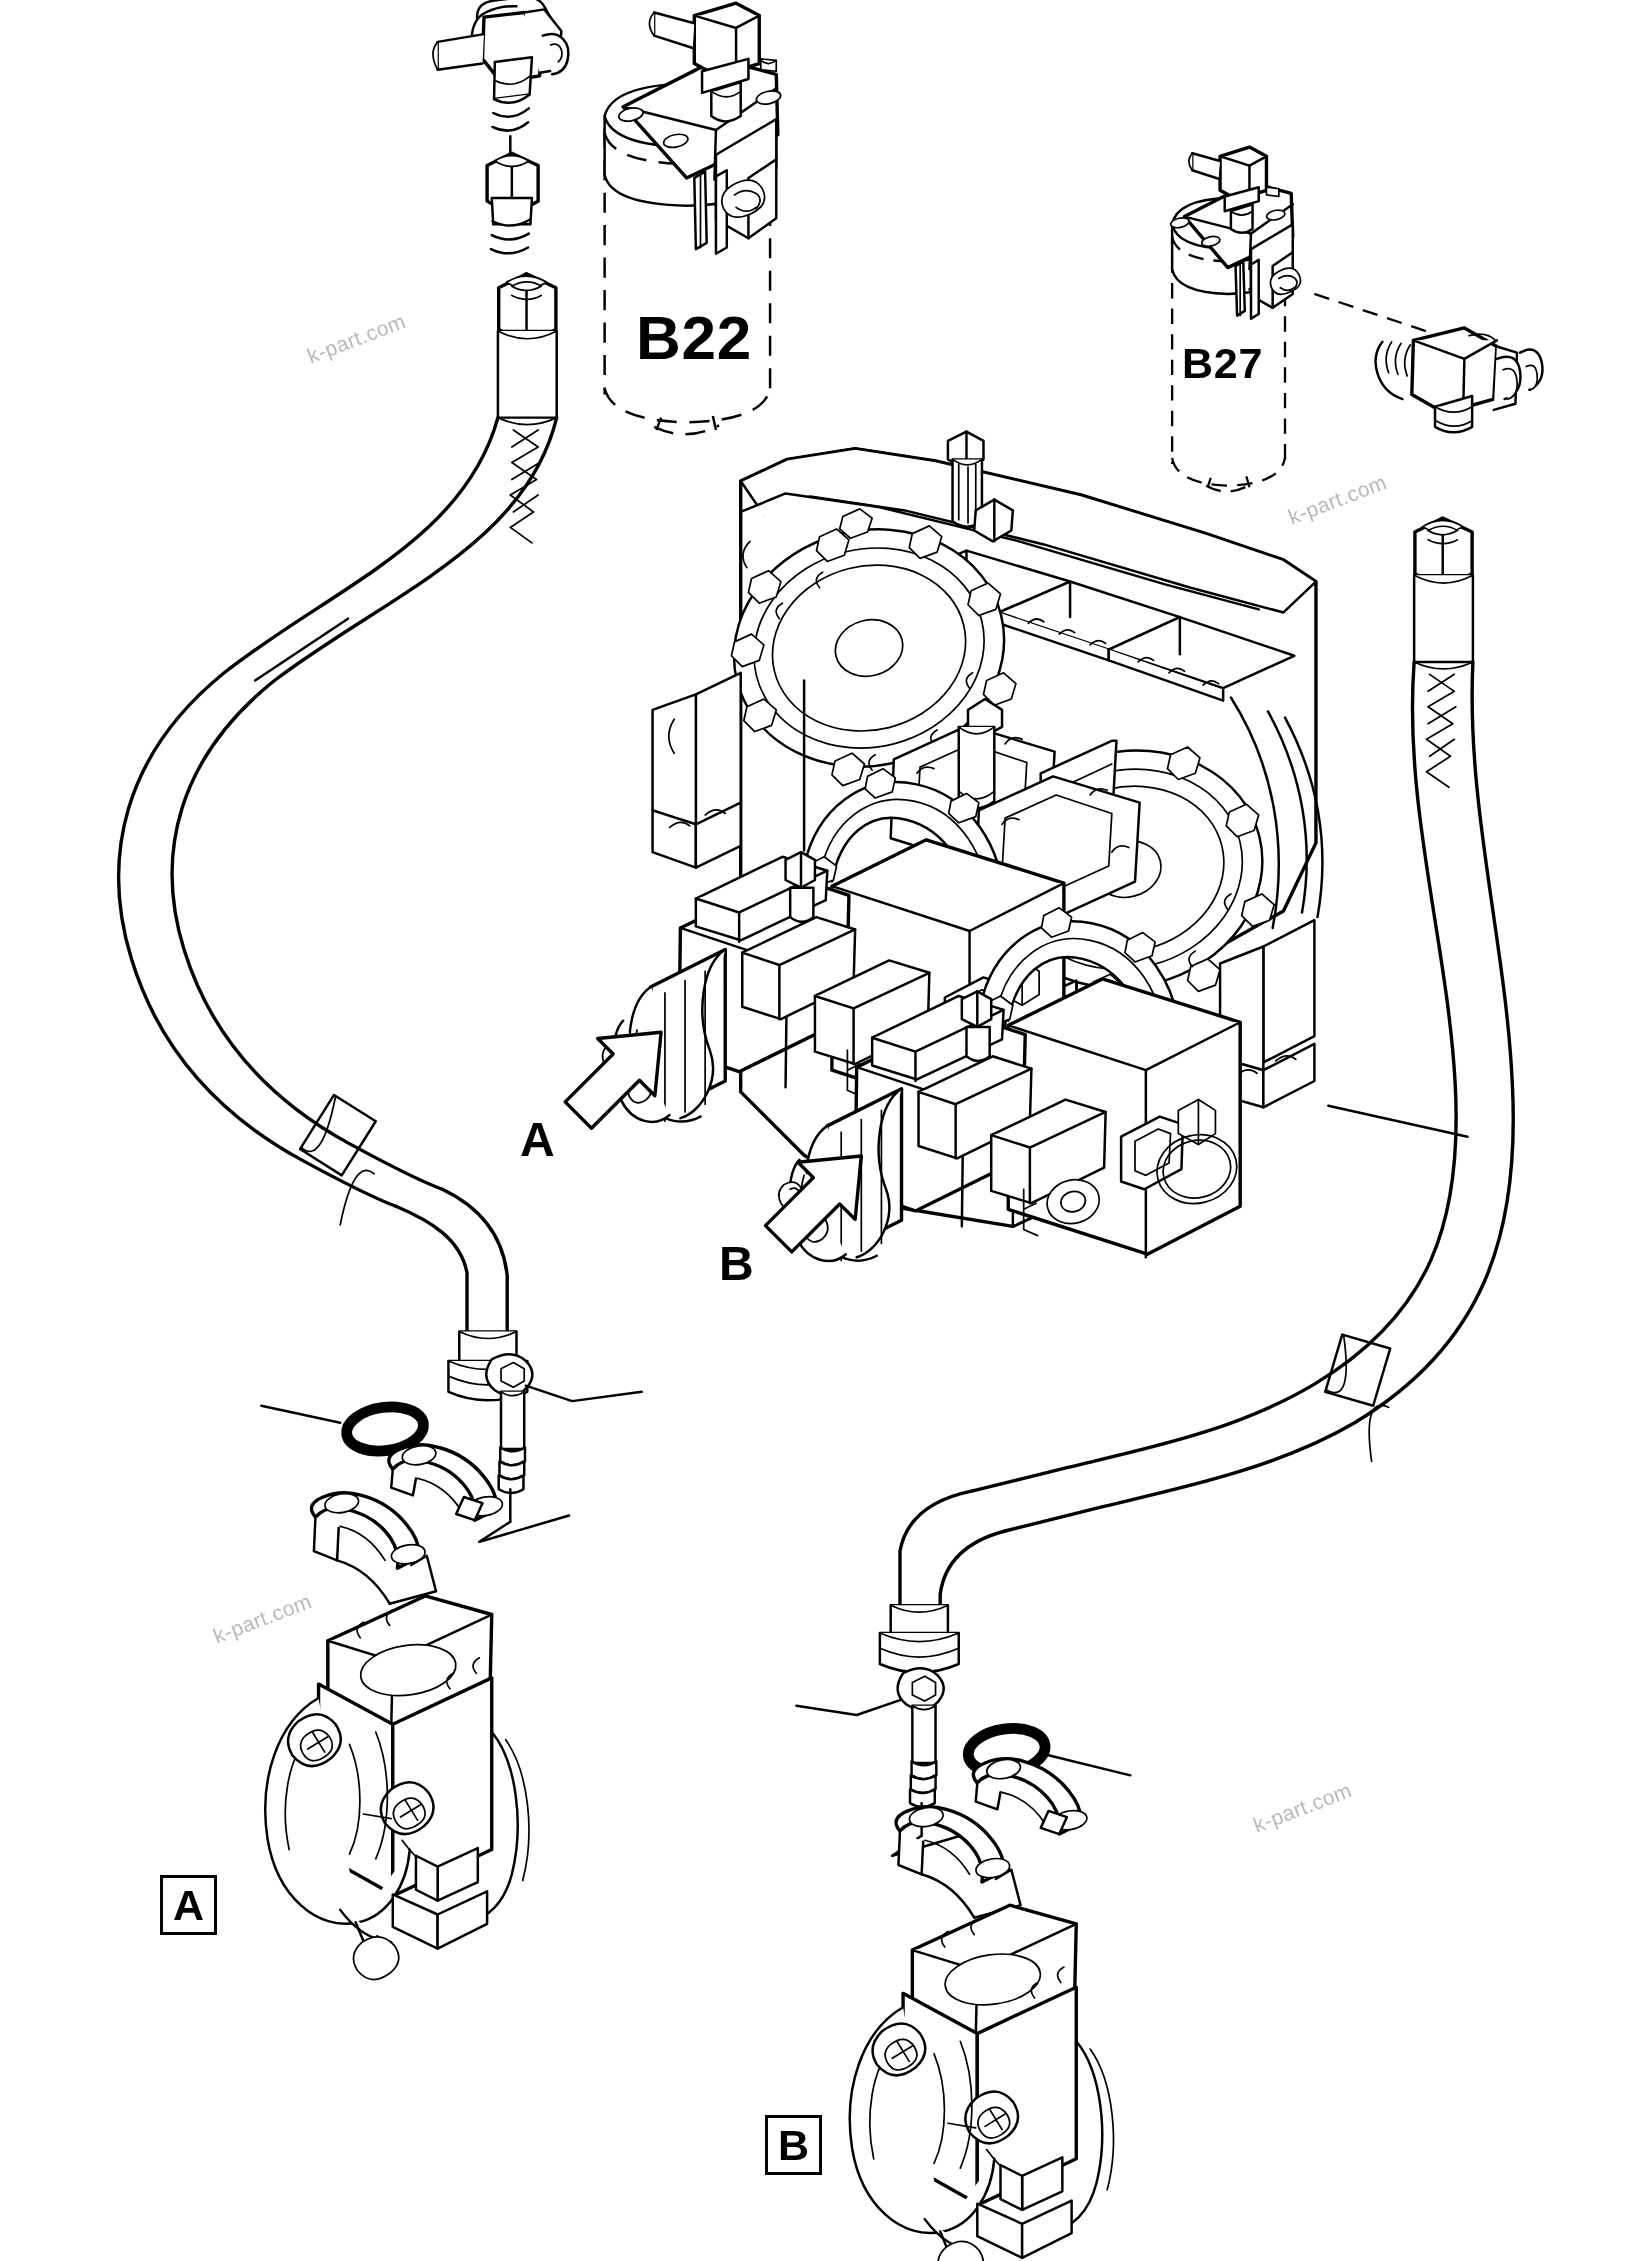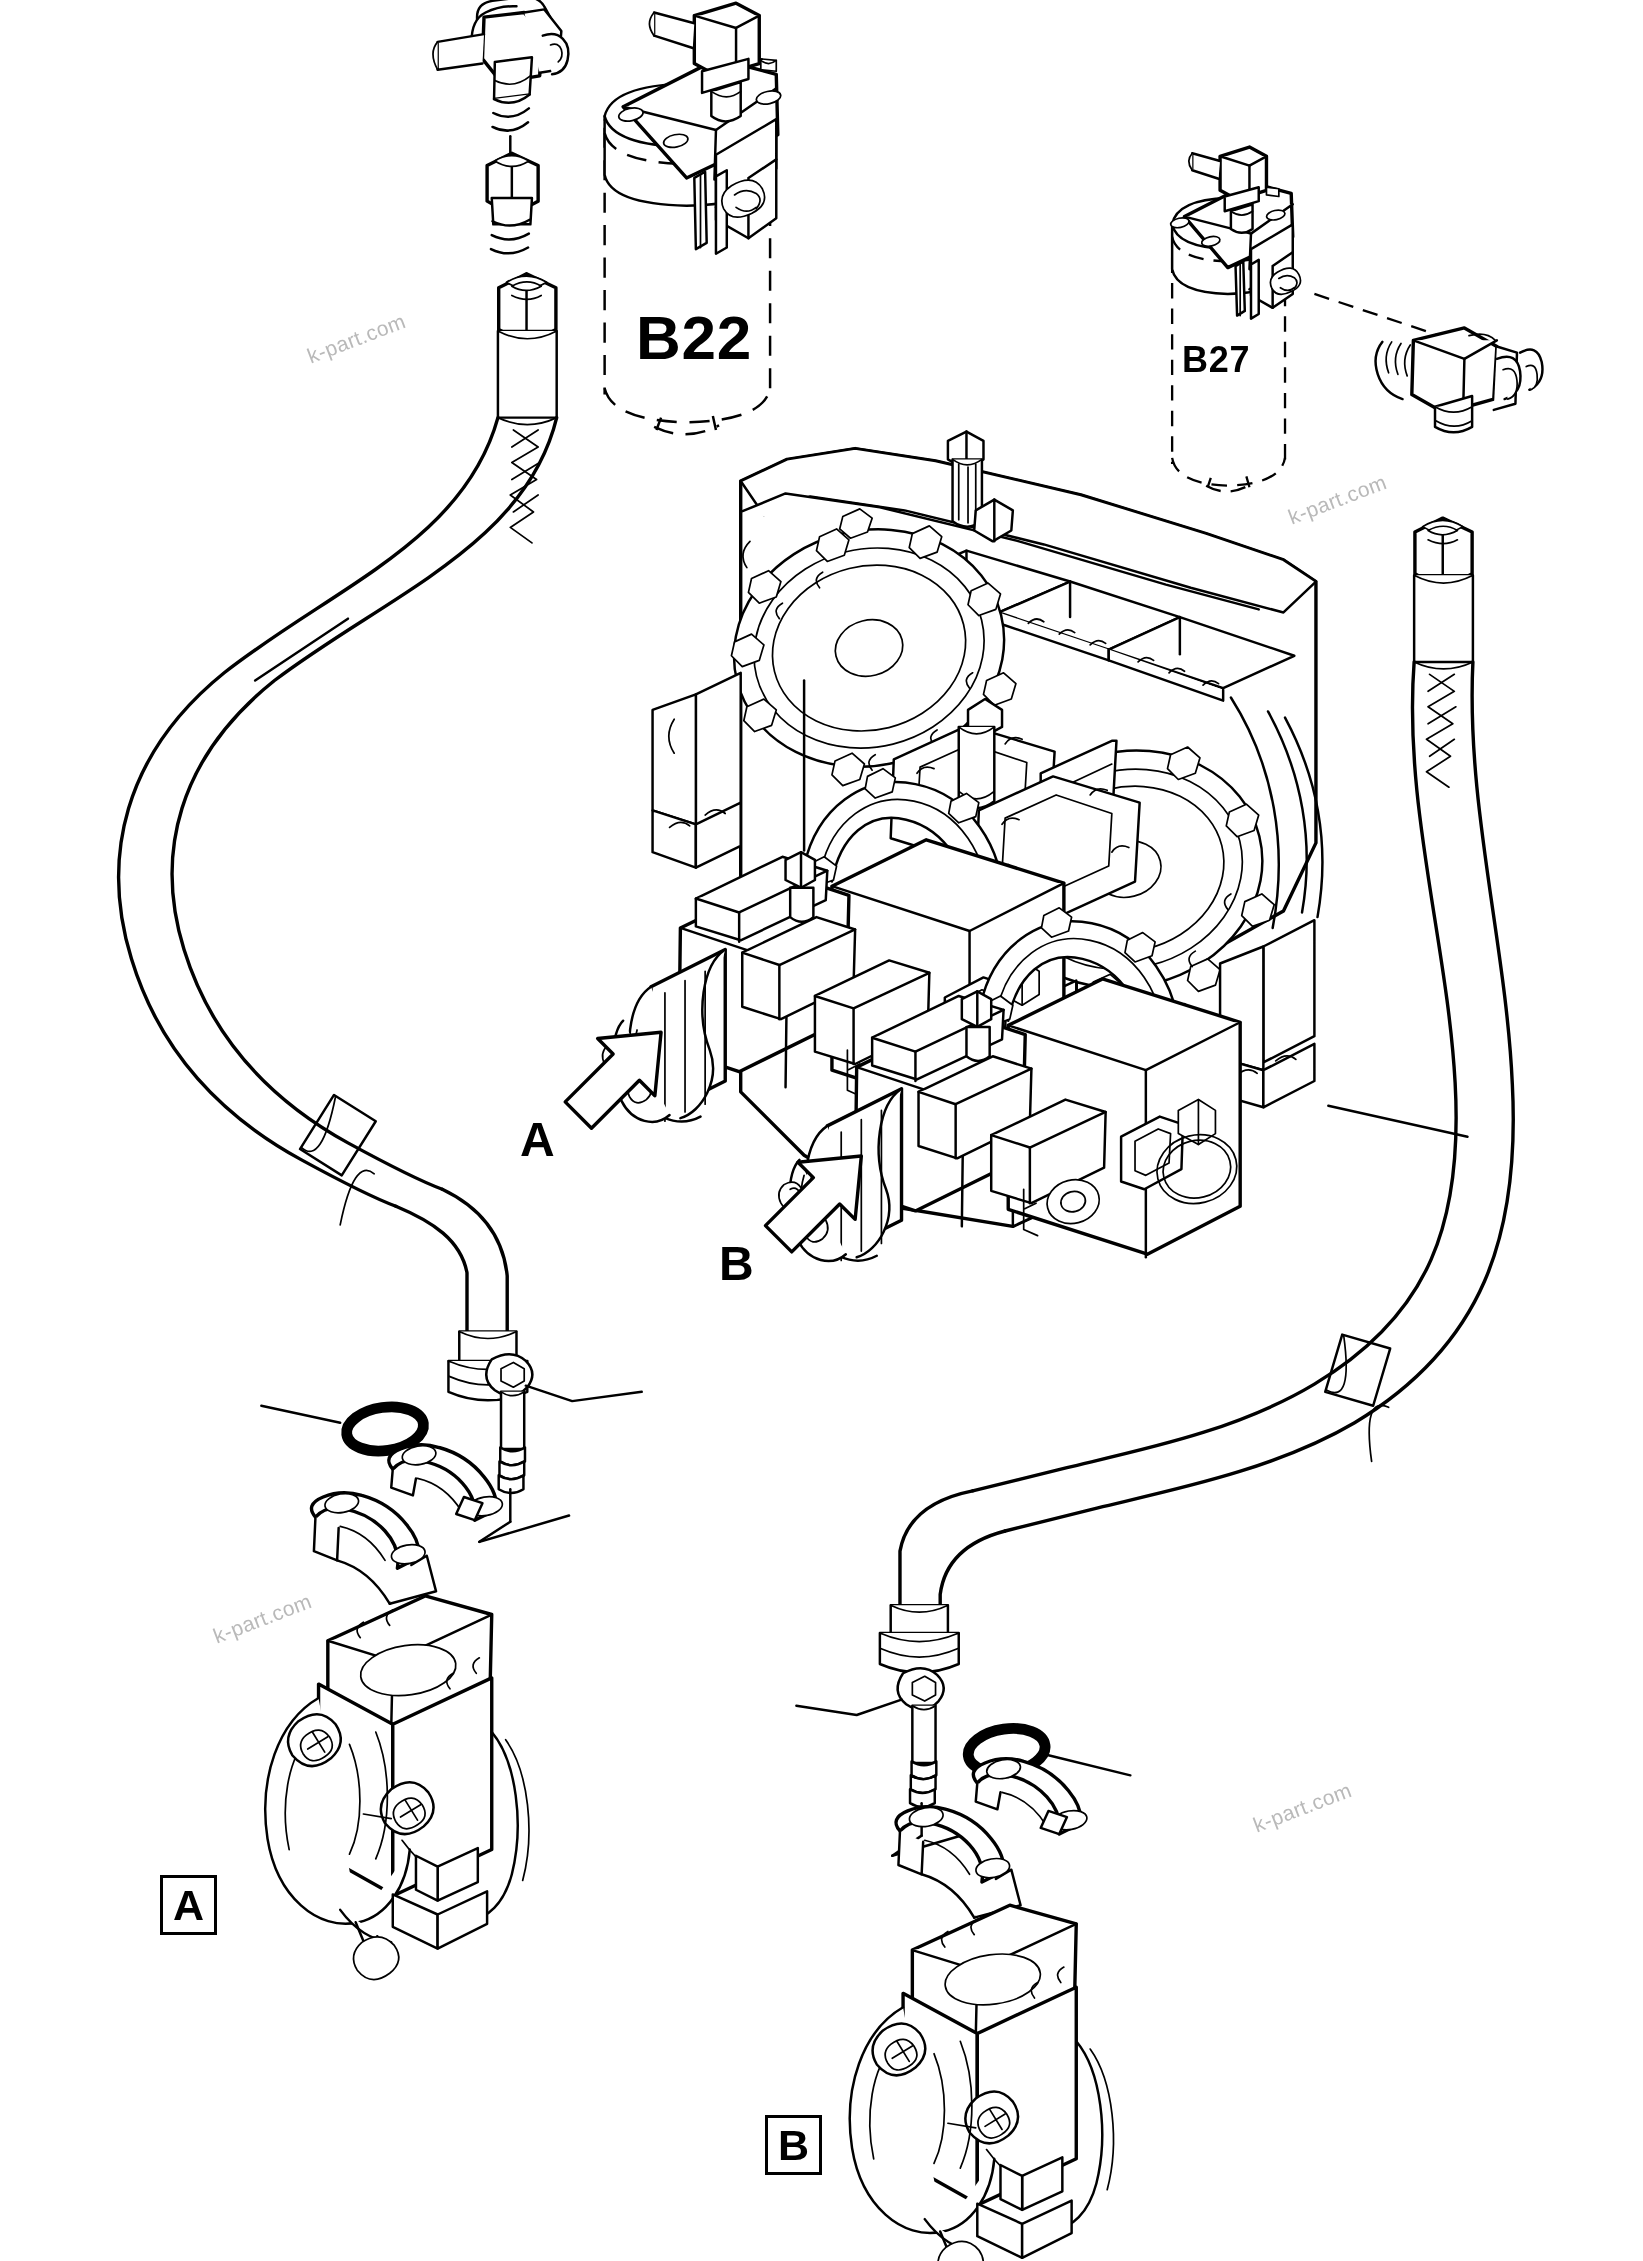--- a/index.html
+++ b/index.html
@@ -671,21 +671,21 @@
     </g>
 
   </svg>
 
   <div class="wm" style="left: 304px; top: 346px; font-size: 21px; color: rgb(185, 185, 185);">k-part.com</div>
   <div class="wm" style="left: 1285px; top: 507px; font-size: 21px; color: rgb(185, 185, 185);">k-part.com</div>
   <div class="wm" style="left: 210px; top: 1626px; font-size: 21px; color: rgb(185, 185, 185);">k-part.com</div>
   <div class="wm" style="left: 1250px; top: 1815px; font-size: 21px; color: rgb(185, 185, 185);">k-part.com</div>
 
   <div class="callout big" style="left: 636px; top: 302px; font-size: 62px;">B22</div>
-  <div class="callout big" style="left: 1182px; top: 339px; font-size: 36px;">B27</div>
+  <div class="callout big" style="left: 1182px; top: 339px; font-size: 43px;">B27</div>
   <div class="callout arrowlbl" style="left: 520px; top: 1112px; font-size: 48px;">A</div>
   <div class="callout arrowlbl" style="left: 719px; top: 1236px; font-size: 48px;">B</div>
 
   <div class="boxlbl" style="left: 160px; top: 1875px; width: 57px; height: 60px;">A</div>
   <div class="boxlbl" style="left: 765px; top: 2115px; width: 57px; height: 60px;">B</div>
 
 </div>
 
 
 </body></html>

